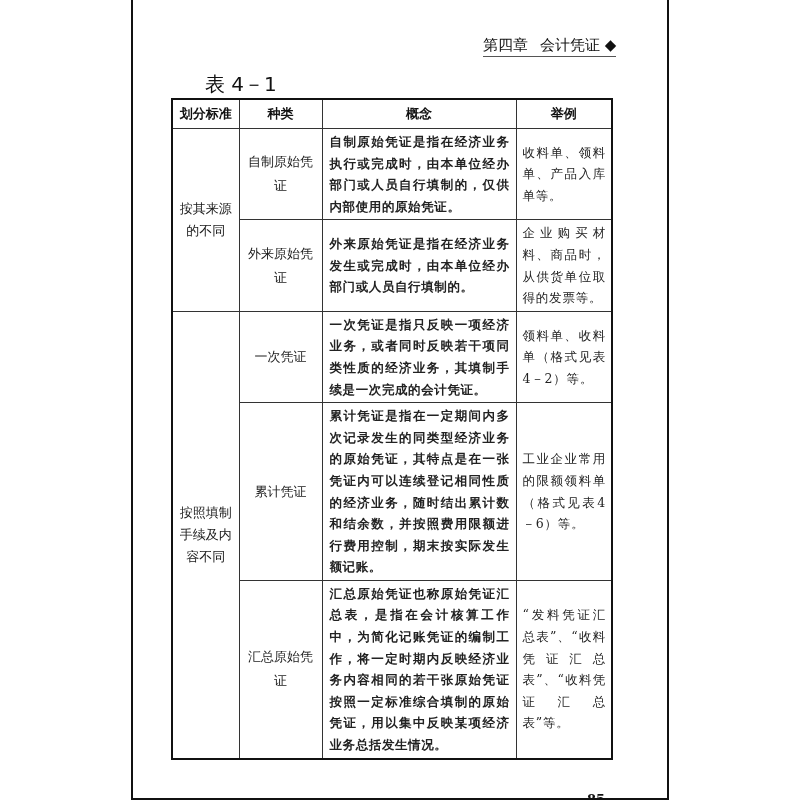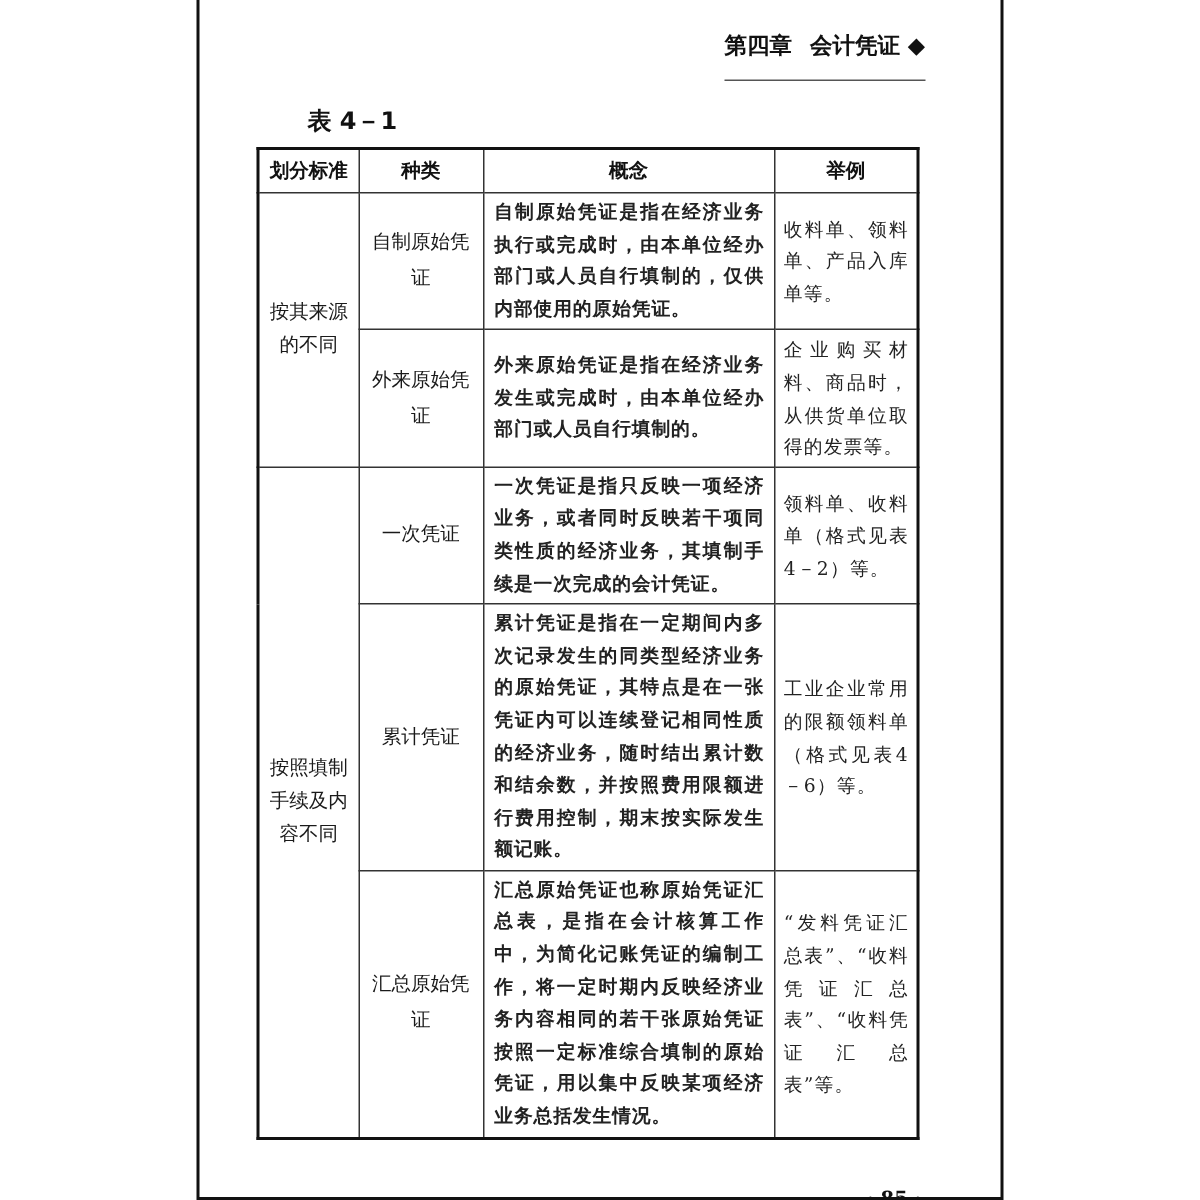--- a/index.html
+++ b/index.html
@@ -1,35 +1,35 @@
 <!DOCTYPE html>
 <html><head>
   <meta charset="utf-8">
   <style>
     html, body { margin: 0; padding: 0; background: #ffffff; }
     body { width: 800px; height: 800px; position: relative; overflow: hidden;
            font-family: "DejaVu Serif", "Liberation Serif", serif; color: #1a1a1a; }
     .page { position: absolute; left: 131px; top: -2px; width: 534px; height: 798px;
             border: 2px solid #111; background: #fff; }
-    .running-head { position: absolute; left: 483px; top: 21px; font-size: 15px; font-weight: bold;
+    .running-head { position: absolute; left: 483px; top: 36px; font-size: 15px; font-weight: normal;
                     font-family: "DejaVu Sans", "Liberation Sans", sans-serif; letter-spacing: 0px;
-                    border-bottom: 1.5px solid #555; padding-bottom: 13px; white-space: nowrap; color:#111; }
+                    border-bottom: 1.5px solid #555; padding-bottom: 1px; white-space: nowrap; color:#111; }
     .running-head .gap { display:inline-block; width: 12px; }
-    .table-caption { position: absolute; left: 205px; top: 71px; font-size: 16px; font-weight: bold;
+    .table-caption { position: absolute; left: 205px; top: 71px; font-size: 20px; font-weight: normal;
                      font-family: "DejaVu Sans", "Liberation Sans", sans-serif; color:#111; }
     table.grid { position: absolute; left: 171px; top: 98px; border-collapse: collapse;
                  border: 2px solid #111; table-layout: fixed; }
     table.grid td, table.grid th { border: 1px solid #333; padding: 0; vertical-align: middle; }
     table.grid th { height: 28px; font-size: 13px; font-weight: bold;
                     font-family: "DejaVu Sans", "Liberation Sans", sans-serif; text-align: center; color:#111;margin-top:10px; }
     .c1 { width: 67px; } .c2 { width: 83px; } .c3 { width: 194px; } .c4 { width: 96px; }
     .crit { font-size: 13px; text-align: center; line-height: 22px; padding: 0 4px !important; }
     .kind { font-size: 13px; text-align: center; line-height: 24px; padding: 11px 6px !important; }
     .concept { font-size: 12.5px; line-height: 21.6px; padding: 2px 6px 2px 7px !important;
-               text-align: justify; letter-spacing: 0.6px; font-weight: bold; color:#222;font-family:Liberation Serif, serif; }
+               text-align: justify; letter-spacing: 0.6px; font-weight: bold; color:#222; }
     .example { font-size: 12.5px; line-height: 21.6px; padding: 2px 5px 2px 6px !important;
                text-align: justify; letter-spacing: 0.8px; color:#222; }
     .page-number { position: absolute; left: 578px; top: 792px; font-size: 13px; font-weight: bold; color:#111; }
   </style>
 </head>
 <body>
 
 <div class="page"></div>
 
 <div class="running-head">

